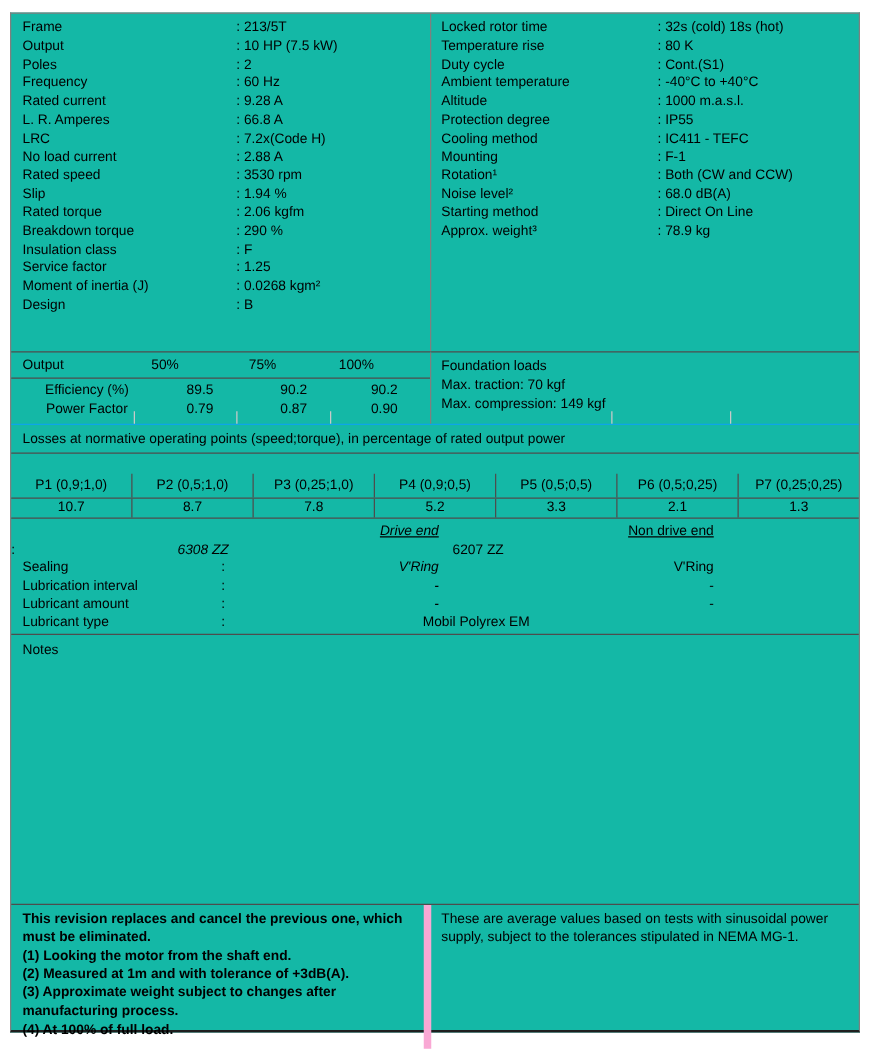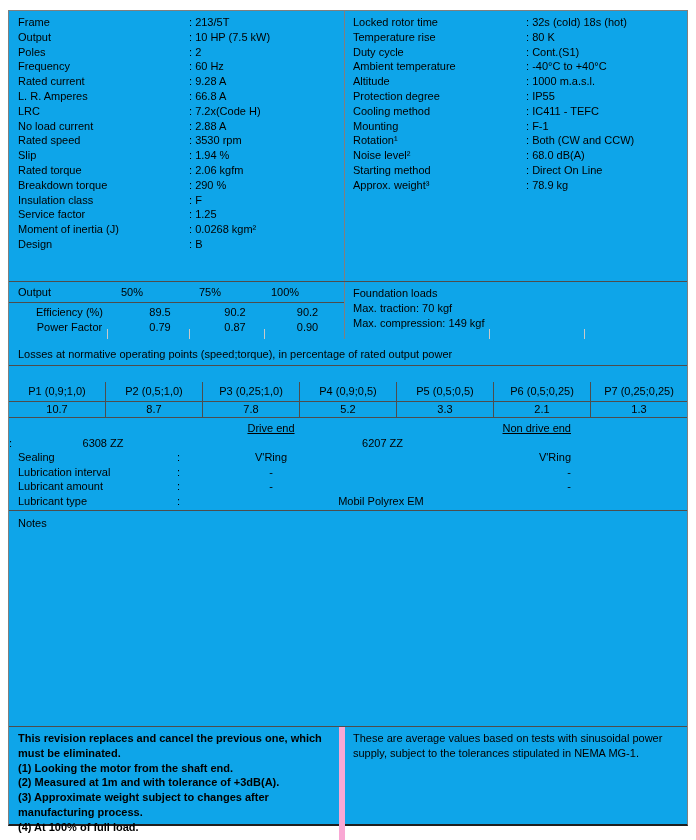--- a/index.html
+++ b/index.html
@@ -10,21 +10,21 @@
     font-family: "Liberation Sans", sans-serif;
     font-size: 11px;
     color: #000000;
   }
   .doc {
     position: absolute;
     left: 8px; top: 10px;
     width: 680px; height: 816px;
     border: 1px solid #7f7f7f;
     border-bottom: 2px solid #1f1f1f;
-    background: #0ea5e9;
+    background: #14b8a6;
   }
   
   .spec-band { height: 270px; display: flex; }
   .spec-col { padding: 4px 0 0 9px; }
   .spec-col.left  { width: 336px; border-right: 1px solid #7f7f7f; }
   .spec-col.right { flex: 1; padding-left: 8px; }
   .spec-row { display: flex; line-height: 14.8px; white-space: nowrap; }
   .spec-col.left  .spec-label { width: 171px; }
   .spec-col.right .spec-label { width: 173px; }
   .spec-value::before { content: ": "; }
@@ -35,35 +35,35 @@
   .perf-row { display: flex; line-height: 15px; }
   .pc0 { width: 112px; padding-left: 9px; }
   .pc1 { width: 78px; }
   .pc2 { width: 72px; }
   .pc3 { flex: 1; }
   .perf-body { padding-top: 2px; text-align: center; }
   .tick { position: absolute; bottom: 0; width: 1px; height: 10px; background: #c9c9c9; }
   .perf-right { flex: 1; padding: 3px 0 0 8px; position: relative; }
   .found-title { line-height: 16px; }
   
-  .losses-band { border-top: 4px solid #0ea5e9; }
+  .losses-band { border-top: 1px solid #0ea5e9; }
   .losses-title { height: 22px; line-height: 22px; padding-left: 9px; }
   .losses-row { display: flex; border-top: 1px solid #4d4d4d; }
   .losses-cell { flex: 1; text-align: center; border-left: 1px solid #4d4d4d; }
   .losses-cell:first-child { border-left: none; }
   .losses-head .losses-cell { height: 19px; line-height: 19px; margin-top: 16px; }
   .losses-vals .losses-cell { height: 15px; line-height: 14px; }
   
   .bearing-band { border-top: 1px solid #4d4d4d; height: 93px; padding-top: 3px; }
   .b-row { display: flex; line-height: 14.6px; }
   .b-label { width: 168px; padding-left: 9px; }
   .b-colon { width: 14px; }
   .b-colon::before { content: ":"; }
   .b-colon.empty::before { content: ""; }
-  .b-drive { width: 160px; text-align: center; }
+  .b-drive { width: 160px; text-align: right; font-style: italic; }
   .b-non { width: 220px; text-align: right; }
   .b-span { width: 380px; text-align: center; }
   .b-underline { text-decoration: underline; }
   
   .notes-band { border-top: 1px solid #4d4d4d; height: 216px; padding: 6px 0 0 9px; }
   
   .footer-band { border-top: 1px solid #4d4d4d; display: flex; height: 116px; }
   .f-left { width: 336px; border-right: 6px solid #f9a8d4; padding: 4px 6px 0 9px; font-weight: bold; }
   .f-right { flex: 1; padding: 4px 10px 0 8px; }
   .f-line { line-height: 14.8px; }

